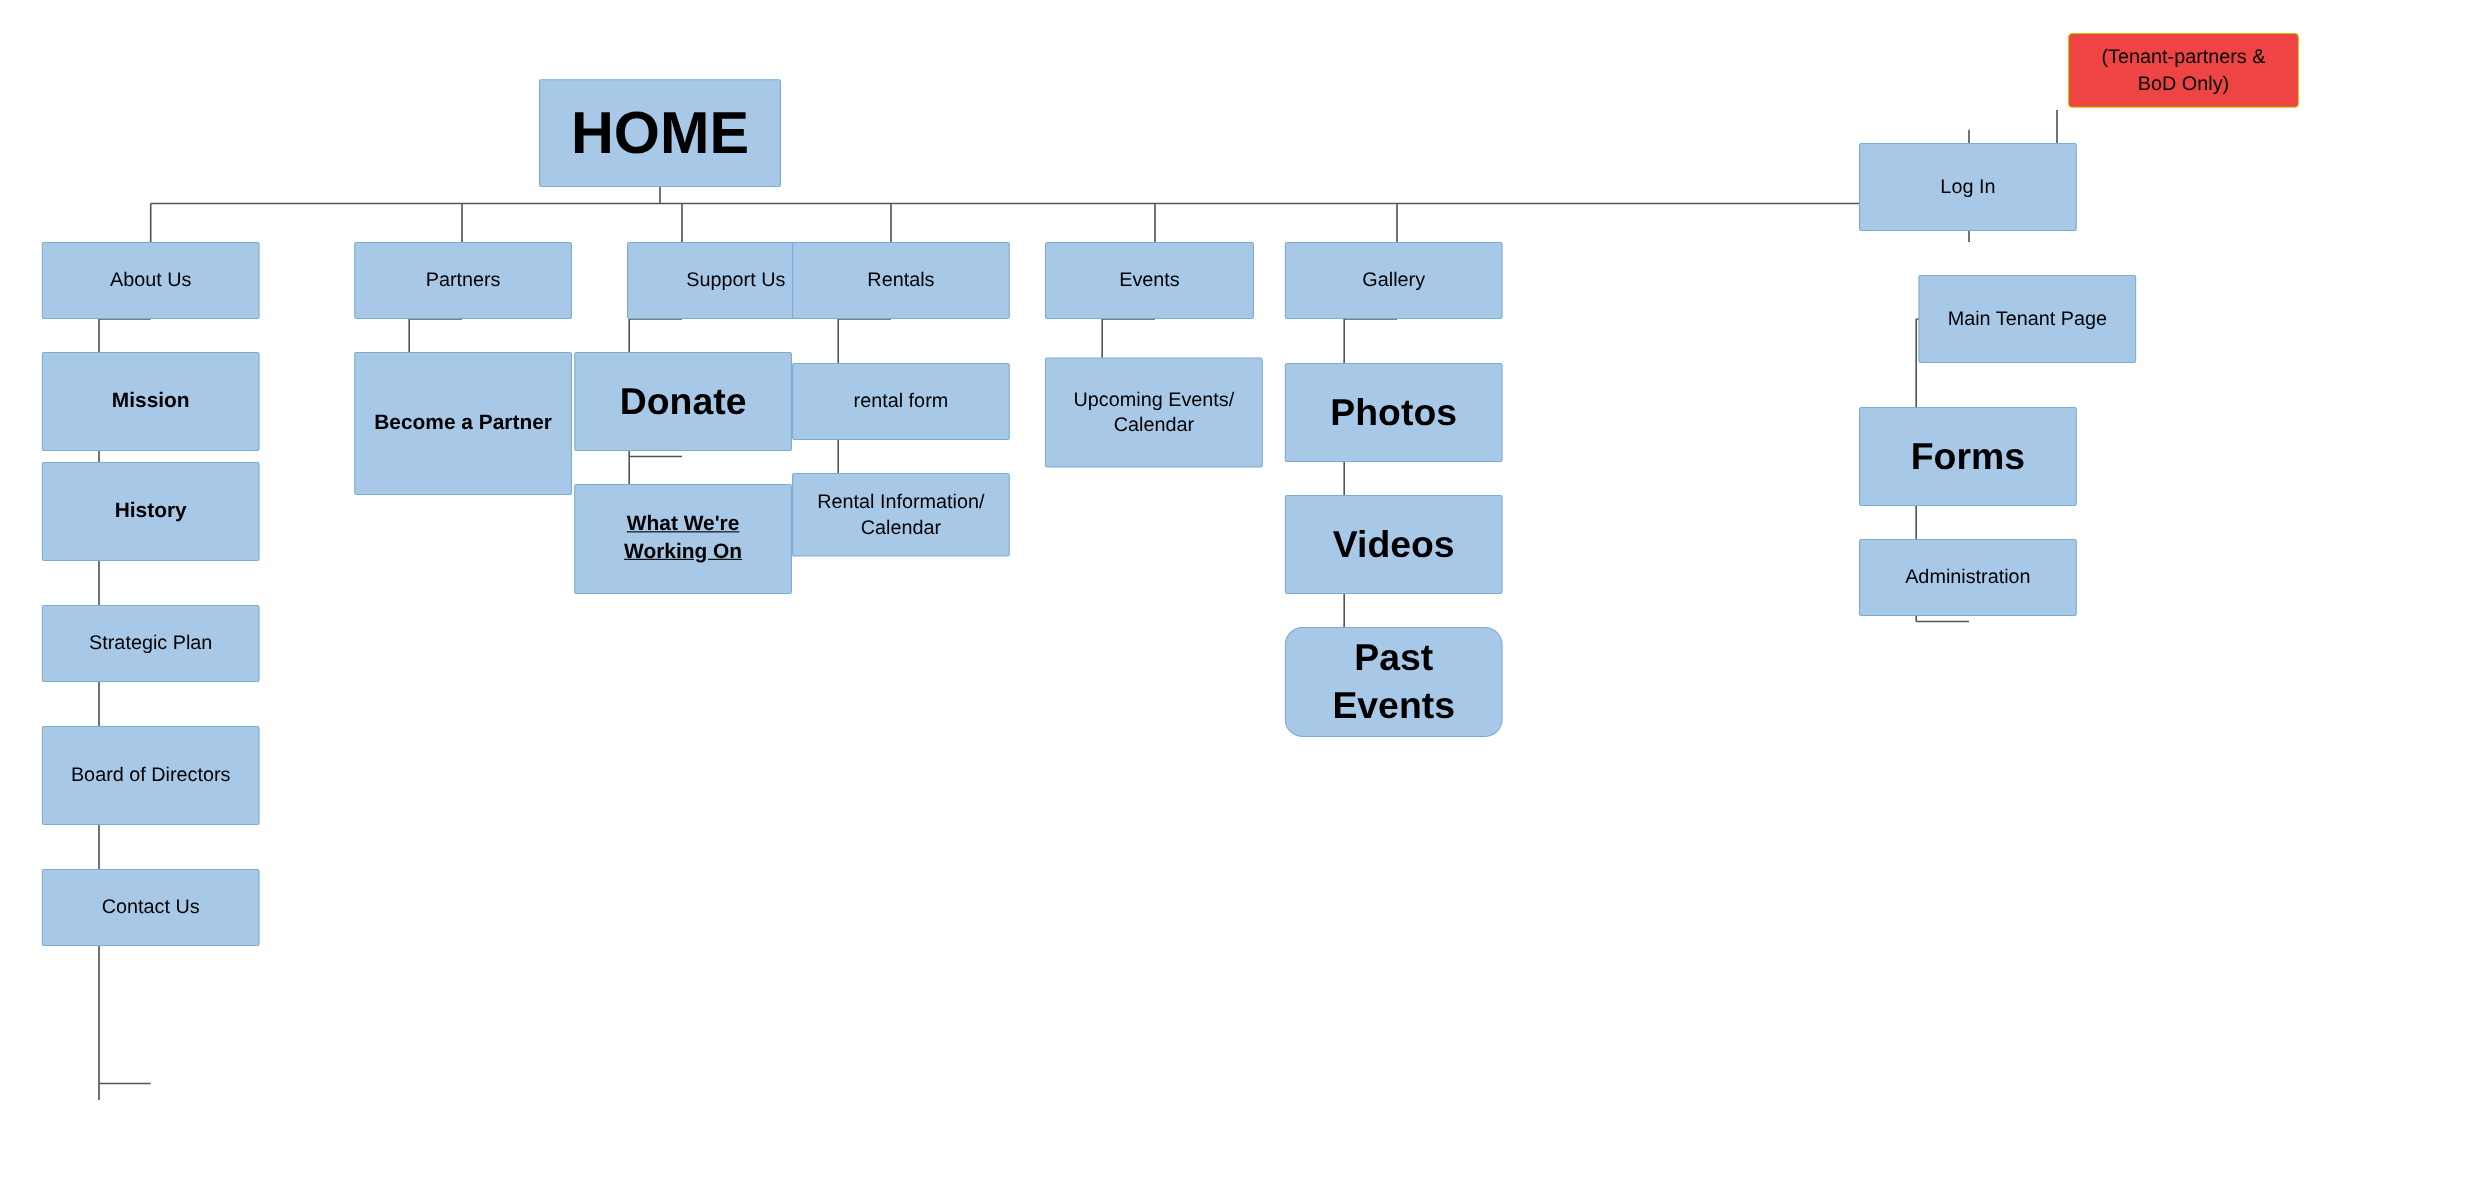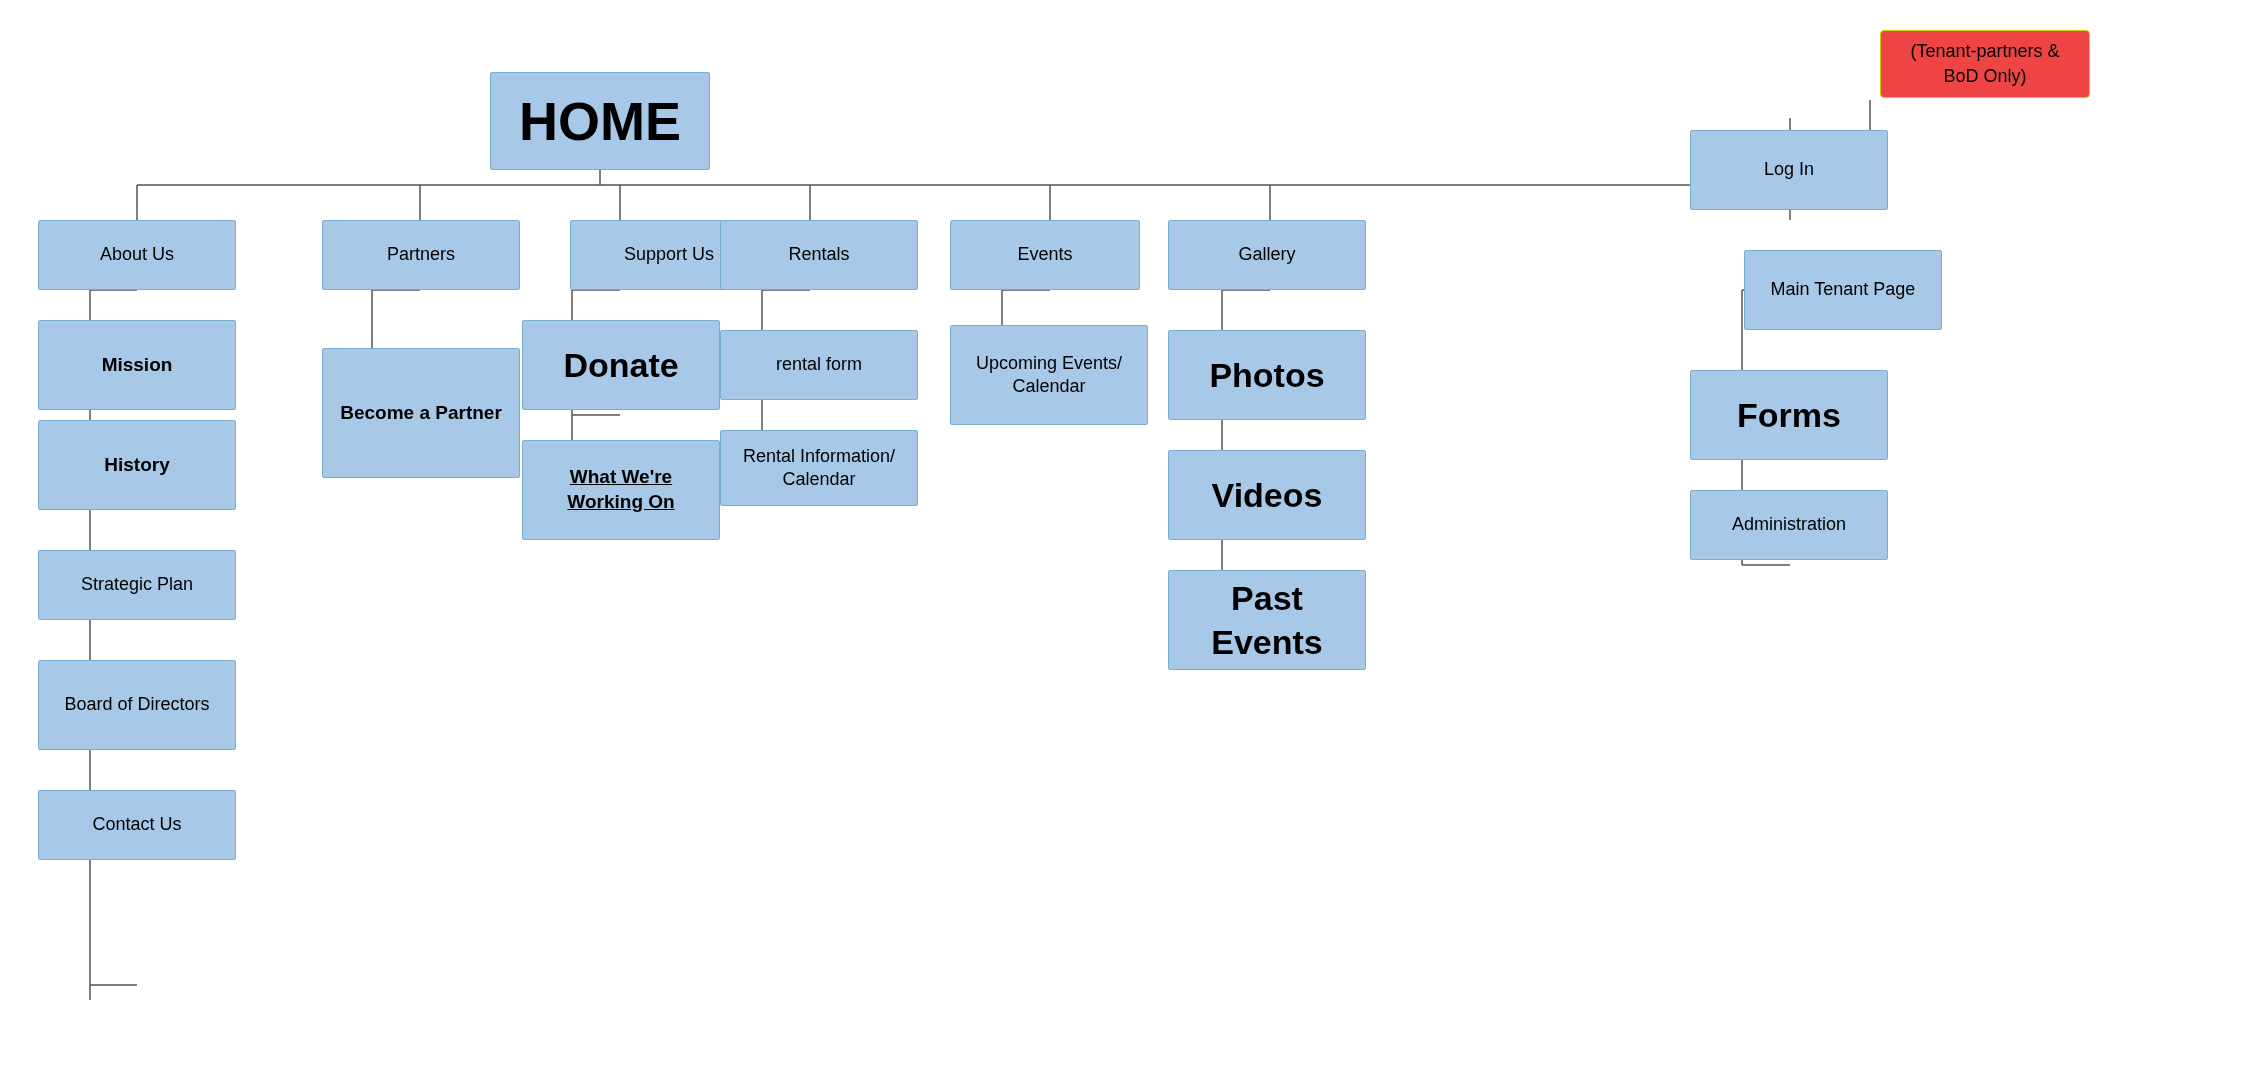--- a/index.html
+++ b/index.html
@@ -136,21 +136,21 @@
 <div class="node small" style="left:38px; top:660px; width:198px; height:90px;">
   <span>Board of Directors</span>
 </div>
 <div class="node small" style="left:38px; top:790px; width:198px; height:70px;">
   <span>Contact Us</span>
 </div>
 
 <div class="node small" style="left:322px; top:220px; width:198px; height:70px;">
   <span>Partners</span>
 </div>
-<div class="node medium" style="left:322px; top:320px; width:198px; height:130px;margin-top:28px;">
+<div class="node medium" style="left:322px; top:320px; width:198px; height:130px;">
   <span>Become a Partner</span>
 </div>
 
 <div class="node small" style="left:534px; top:220px; width:198px; height:70px;margin-left:36px;">
   <span>Support Us</span>
 </div>
 <div class="node large" style="left:522px; top:320px; width:198px; height:90px;">
   <span>Donate</span>
 </div>
 <div class="node medium" style="left:522px; top:440px; width:198px; height:100px;text-decoration:underline;">
@@ -176,21 +176,21 @@
 
 <div class="node small" style="left:1168px; top:220px; width:198px; height:70px;">
   <span>Gallery</span>
 </div>
 <div class="node large" style="left:1168px; top:330px; width:198px; height:90px;">
   <span>Photos</span>
 </div>
 <div class="node large" style="left:1168px; top:450px; width:198px; height:90px;">
   <span>Videos</span>
 </div>
-<div class="node large" style="left:1168px; top:570px; width:198px; height:100px;">
+<div class="node large" style="left:1168px; top:570px; width:198px; height:100px;border-radius:16px;">
   <span>Past Events</span>
 </div>
 
 <div class="tooltip-bubble" style="left:1880px; top:30px; width:210px;">
   <span>(Tenant-partners &amp; BoD Only)</span>
 </div>
 
 <div class="node small" style="left:1690px; top:130px; width:198px; height:80px;">
   <span>Log In</span>
 </div>

